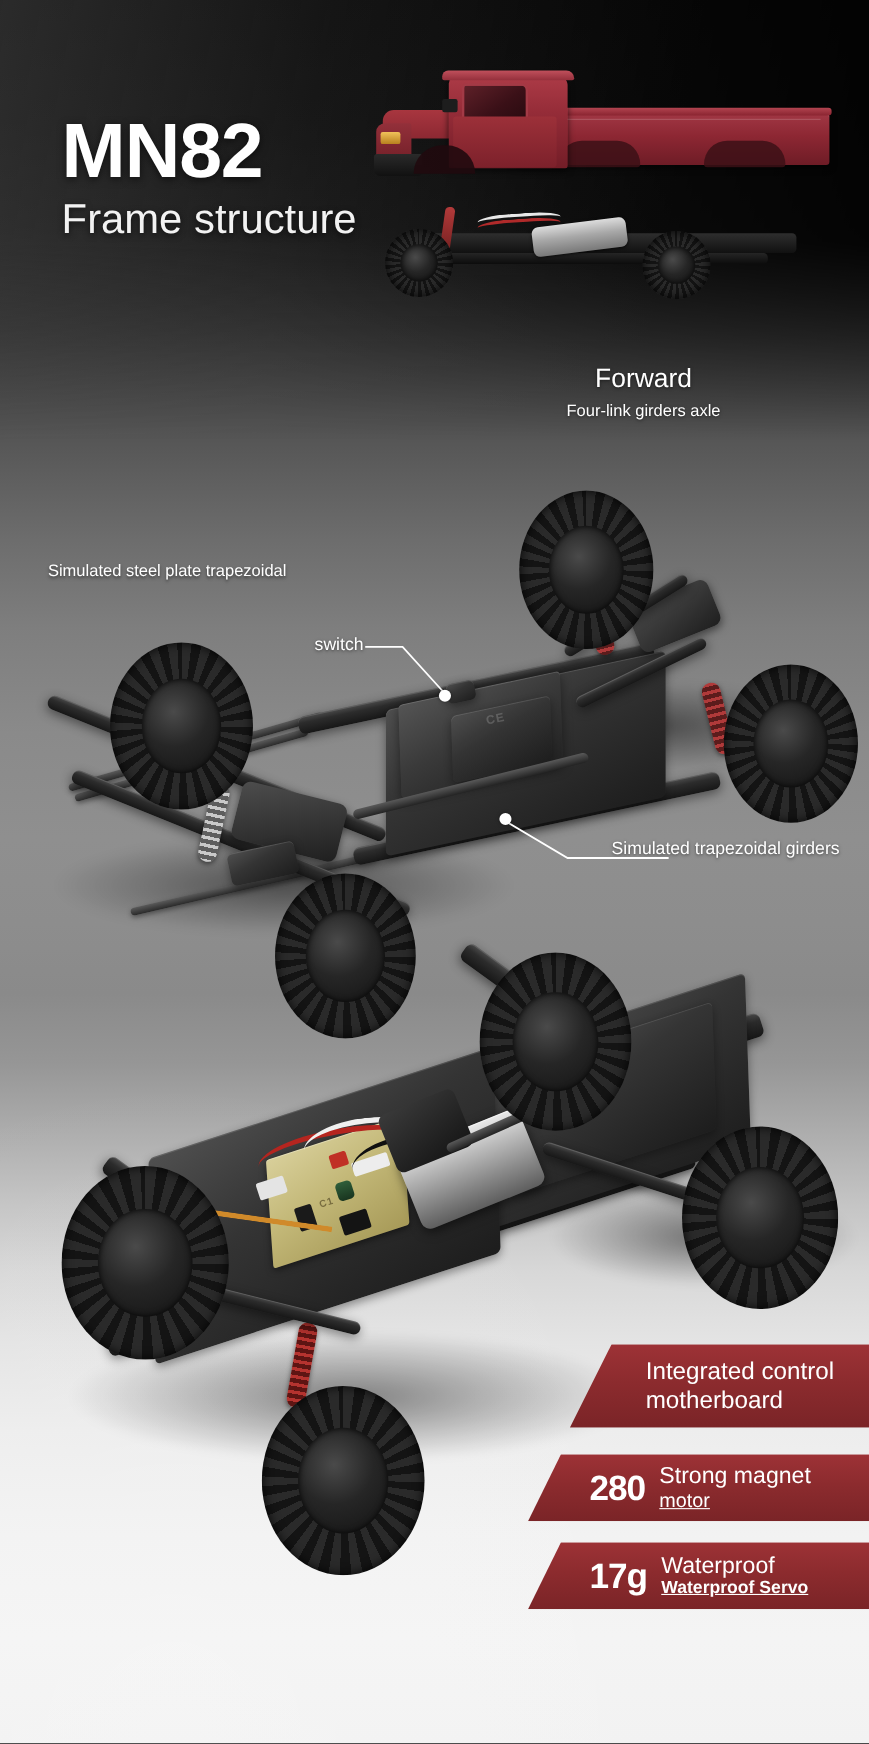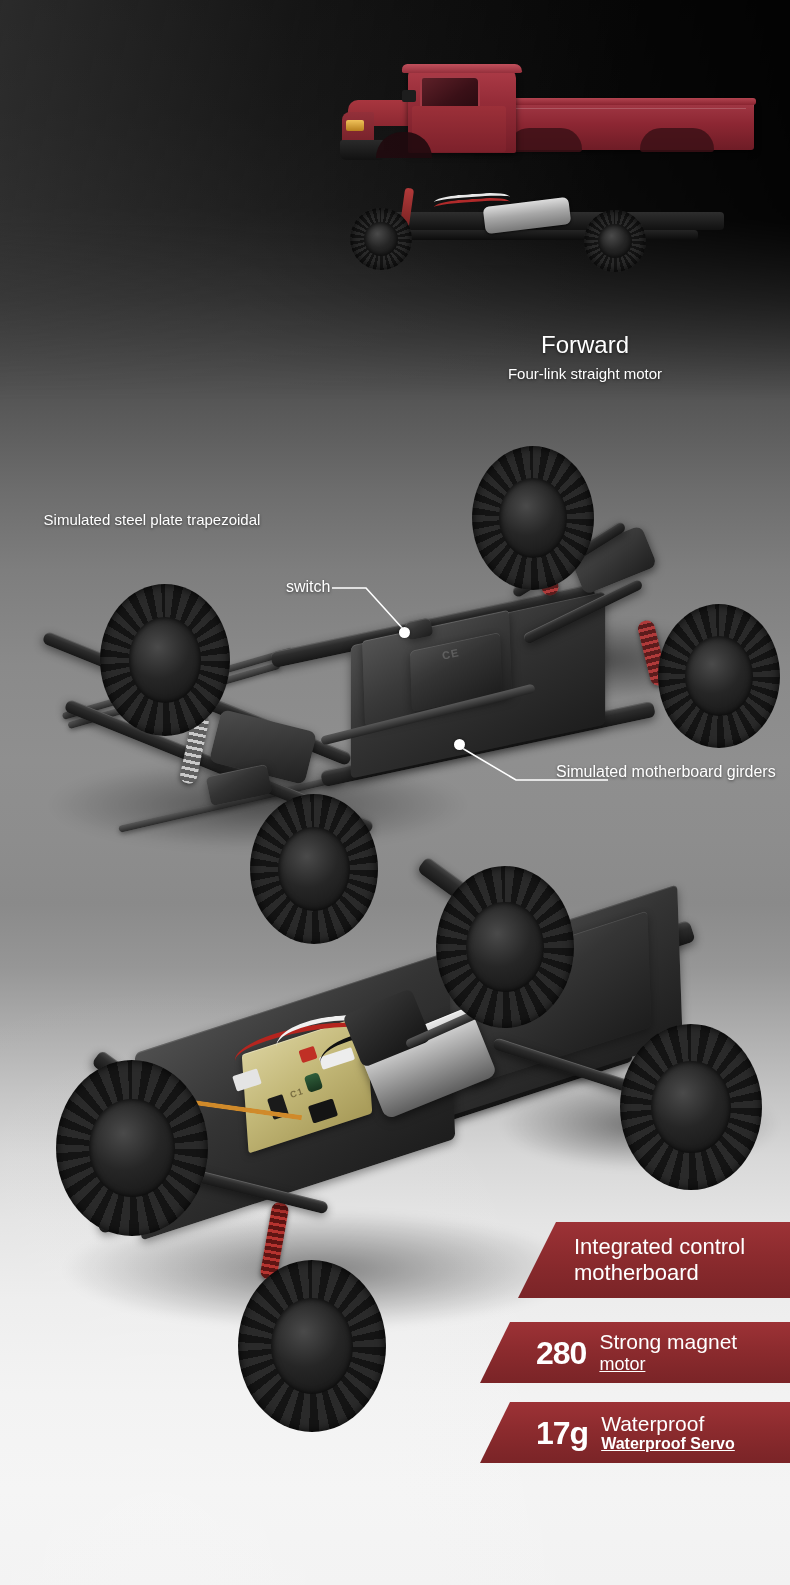--- a/index.html
+++ b/index.html
@@ -259,34 +259,38 @@
     color:#ffffff;
     box-shadow:0 3px 9px rgba(0,0,0,0.25);
   }
   .banner.b1 { top:1222px; left:518px; height:76px;
                clip-path:polygon(38px 0, 100% 0, 100% 100%, 0 100%); padding-left:56px; }
   .banner.b2 { top:1322px; left:480px; height:61px;
                clip-path:polygon(30px 0, 100% 0, 100% 100%, 0 100%); padding-left:56px; }
   .banner.b3 { top:1402px; left:480px; height:61px;
                clip-path:polygon(30px 0, 100% 0, 100% 100%, 0 100%); padding-left:56px; }
 
-  .banner-title { font-size:22px; line-height:1.18; }
+  .banner-title { font-size:22px; line-height:1.18;margin-left:13px; }
   .banner-num   { font-size:32px; font-weight:bold; line-height:1; letter-spacing:-1px; }
   .banner-text  { margin-left:13px; }
   .banner-text .t1 { font-size:21px; line-height:1.12; display:block; }
   .banner-text .t2 { font-size:16px; line-height:1.15; display:block; font-weight:bold;text-decoration:underline; }
   .banner-text .t2.thin { font-weight:normal; font-size:18px; }
 </style>
 </head>
 <body>
 
 <div id="page">
 
   <div id="topshade"></div>
 
+  <div class="title-block">
+    <div class="title-main">MN82</div>
+    <div class="title-sub">Frame structure</div>
+  </div>
 
   <div class="hero">
 
     <div class="truck">
       <div class="truck-bed"></div>
       <div class="truck-bedrail"></div>
       <div class="truck-bedwell"></div>
       <div class="truck-bedwell w2"></div>
       <div class="truck-hood"></div>
       <div class="truck-cab"></div>
@@ -396,34 +400,34 @@
     <div class="driveshaft" style="left:380px; top:180px; width:150px; transform:rotate(-24deg);"></div>
 
     <div class="wheel" style="left:36px;  top:230px; width:152px; height:176px;"></div>
     <div class="wheel" style="left:218px; top:430px; width:148px; height:172px;"></div>
     <div class="wheel" style="left:416px; top:36px;  width:138px; height:162px;"></div>
     <div class="wheel" style="left:600px; top:194px; width:142px; height:166px;"></div>
   </div>
 
   <div class="forward-wrap">
     <span class="lbl lbl-big">Forward</span>
-    <span class="lbl lbl-sm">Four-link straight motor</span>
+    <span class="lbl lbl-sm">Four-link girders axle</span>
   </div>
 
   <div class="back-wrap">
     <span class="lbl lbl-sm">Simulated steel plate trapezoidal</span>
   </div>
 
   <div class="lbl switch-lbl">switch</div>
   <svg class="leader" style="left:330px; top:580px; width:90px; height:60px;" viewBox="0 0 90 60">
     <path d="M2 8 L36 8 L74 50" stroke="#ffffff" stroke-width="1.6" fill="none"></path>
   </svg>
   <div class="dot" style="left:399px; top:627px;"></div>
 
-  <div class="lbl girder-lbl">Simulated motherboard girders</div>
+  <div class="lbl girder-lbl">Simulated trapezoidal girders</div>
   <svg class="leader" style="left:458px; top:744px; width:150px; height:42px;" viewBox="0 0 150 42">
     <path d="M4 4 L58 36 L150 36" stroke="#ffffff" stroke-width="1.6" fill="none"></path>
   </svg>
   <div class="dot" style="left:454px; top:739px;"></div>
 
   <div class="banner b1">
     <div class="banner-title">
       <span>Integrated control</span><br>
       <span>motherboard</span>
     </div>

